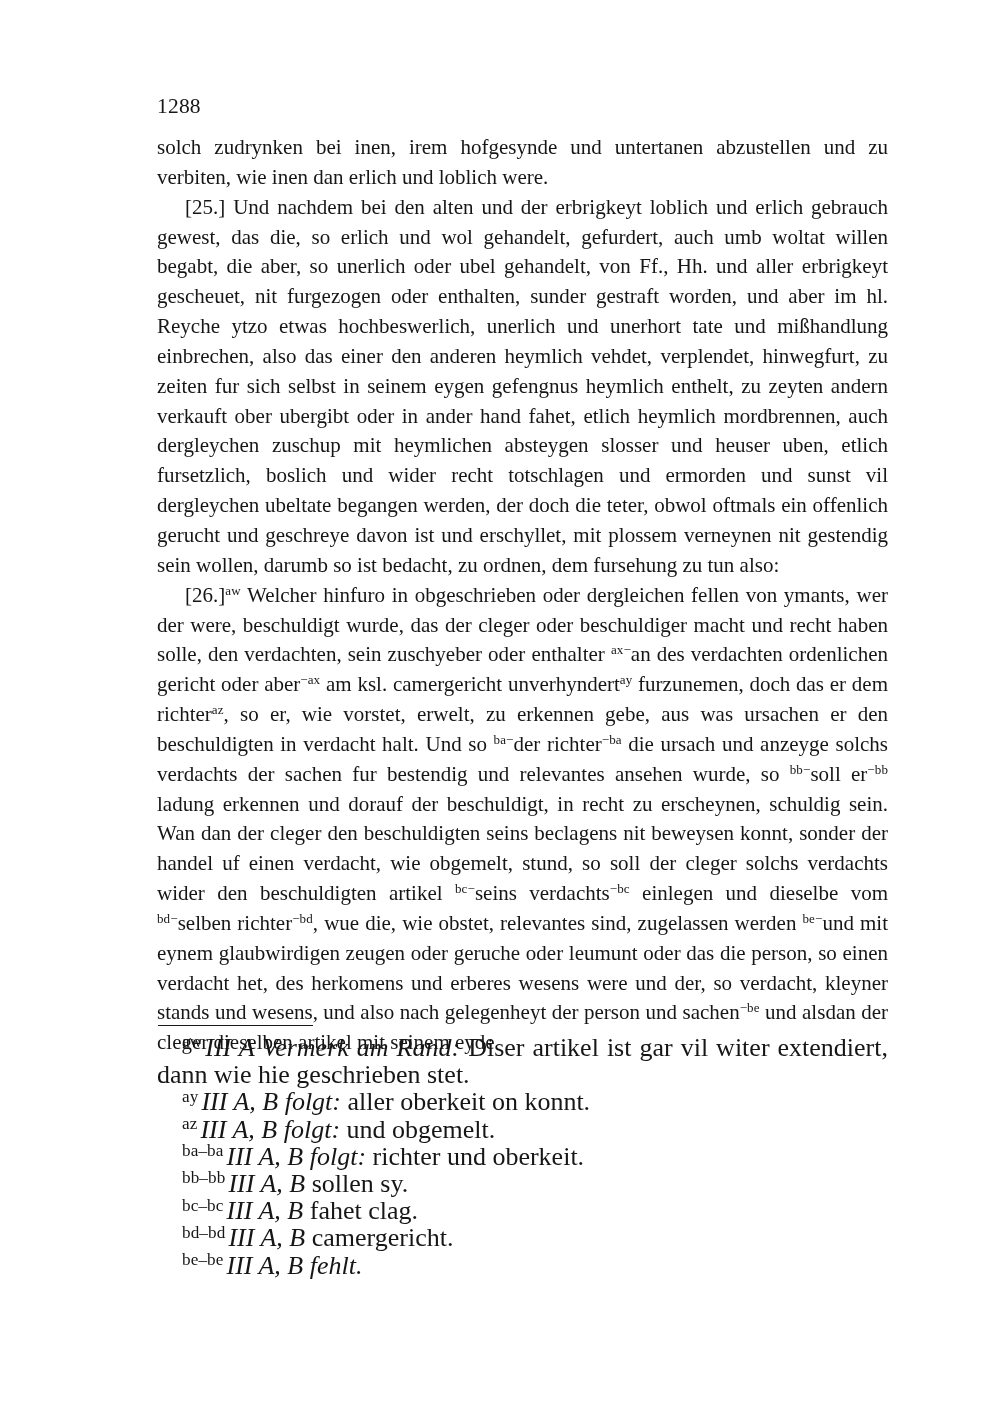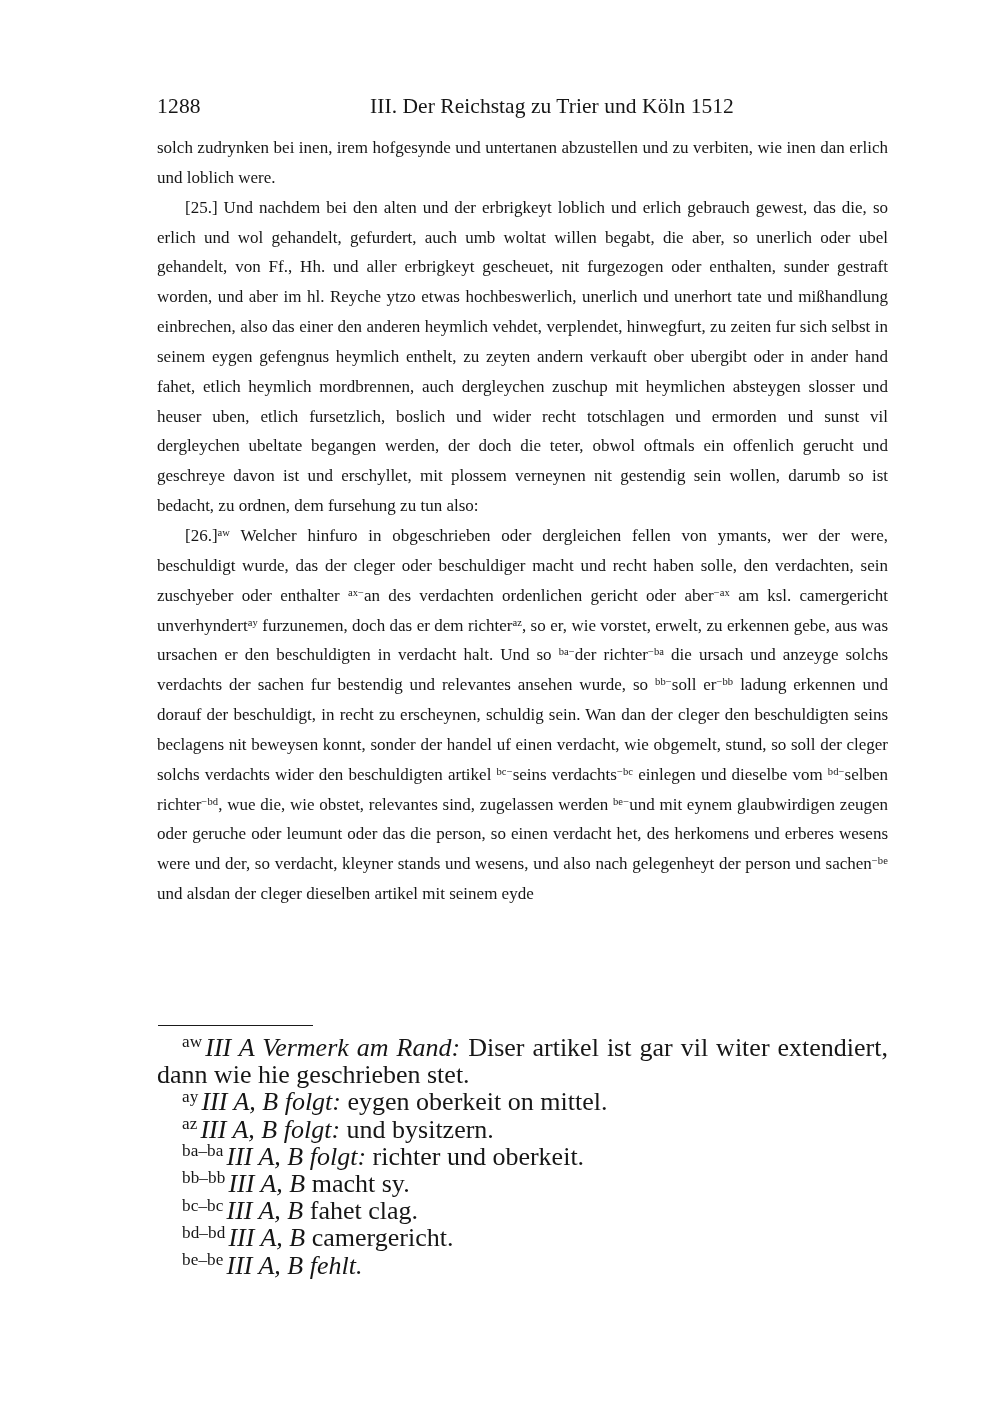--- a/index.html
+++ b/index.html
@@ -47,21 +47,21 @@
     top: 0;
     letter-spacing: 0.05px;
   }
 
   
   .body-block {
     position: absolute;
     left: 157px;
     top: 118px;
     width: 731px;
-    font-size: 17px;
+    font-size: 21px;
     line-height: 29.85px;
   }
 
   .para {
     margin: 0;
     text-align: justify;
     text-justify: inter-word;
   }
   .para.indent { text-indent: 28px; }
 
@@ -106,39 +106,38 @@
   .fn .sigla { font-style: italic; }
   .fn .rdg { font-style: normal; }
 </style>
 </head>
 <body>
 
 <div class="page">
 
   <div class="runhead">
     <span class="folio">1288</span>
-    <span class="title">III. Der Reichstag zu Trier und Köln 1512</span>
   </div>
 
   <div class="body-block">
 
     <p class="para"><span>solch zudrynken bei inen, irem hofgesynde und untertanen abzustellen und zu verbiten, wie inen dan erlich und loblich were.</span></p>
 
     <p class="para indent"><span class="ital">[25.]</span><span> Und nachdem bei den alten und der erbrigkeyt loblich und erlich gebrauch gewest, das die, so erlich und wol gehandelt, gefurdert, auch umb woltat willen begabt, die aber, so unerlich oder ubel gehandelt, von Ff., Hh. und aller erbrigkeyt gescheuet, nit furgezogen oder enthalten, sunder gestraft worden, und aber im hl. Reyche ytzo etwas hochbeswerlich, unerlich und unerhort tate und mißhandlung einbrechen, also das einer den anderen heymlich vehdet, verplendet, hinwegfurt, zu zeiten fur sich selbst in seinem eygen gefengnus heymlich enthelt, zu zeyten andern verkauft ober ubergibt oder in ander hand fahet, etlich heymlich mordbrennen, auch dergleychen zuschup mit heymlichen absteygen slosser und heuser uben, etlich fursetzlich, boslich und wider recht totschlagen und ermorden und sunst vil dergleychen ubeltate begangen werden, der doch die teter, obwol oftmals ein offenlich gerucht und geschreye davon ist und erschyllet, mit plossem verneynen nit gestendig sein wollen, darumb so ist bedacht, zu ordnen, dem fursehung zu tun also:</span></p>
 
     <p class="para indent"><span class="ital">[26.]</span><sup class="sig">aw</sup><span> Welcher hinfuro in obgeschrieben oder dergleichen fellen von ymants, wer der were, beschuldigt wurde, das der cleger oder beschuldiger macht und recht haben solle, den verdachten, sein zuschyeber oder enthalter </span><sup class="sig">ax−</sup><span>an des verdachten ordenlichen gericht oder aber</span><sup class="sig">−ax</sup><span> am ksl. camergericht unverhyndert</span><sup class="sig">ay</sup><span> furzunemen, doch das er dem richter</span><sup class="sig">az</sup><span>, so er, wie vorstet, erwelt, zu erkennen gebe, aus was ursachen er den beschuldigten in verdacht halt. Und so </span><sup class="sig">ba−</sup><span>der richter</span><sup class="sig">−ba</sup><span> die ursach und anzeyge solchs verdachts der sachen fur bestendig und relevantes ansehen wurde, so </span><sup class="sig">bb−</sup><span>soll er</span><sup class="sig">−bb</sup><span> ladung erkennen und dorauf der beschuldigt, in recht zu erscheynen, schuldig sein. Wan dan der cleger den beschuldigten seins beclagens nit beweysen konnt, sonder der handel uf einen verdacht, wie obgemelt, stund, so soll der cleger solchs verdachts wider den beschuldigten artikel </span><sup class="sig">bc−</sup><span>seins verdachts</span><sup class="sig">−bc</sup><span> einlegen und dieselbe vom </span><sup class="sig">bd−</sup><span>selben richter</span><sup class="sig">−bd</sup><span>, wue die, wie obstet, relevantes sind, zugelassen werden </span><sup class="sig">be−</sup><span>und mit eynem glaubwirdigen zeugen oder geruche oder leumunt oder das die person, so einen verdacht het, des herkomens und erberes wesens were und der, so verdacht, kleyner stands und wesens, und also nach gelegenheyt der person und sachen</span><sup class="sig">−be</sup><span> und alsdan der cleger dieselben artikel mit seinem eyde</span></p>
 
   </div>
 
   <div class="fn-rule"></div>
 
   <div class="footnotes">
       <p class="fn hang"><sup class="sig">aw</sup><span class="sigla">III A Vermerk am Rand:</span><span class="rdg"> Diser artikel ist gar vil witer extendiert, dann wie hie geschrieben stet.</span></p>
-      <p class="fn hang"><sup class="sig">ay</sup><span class="sigla">III A, B folgt:</span><span class="rdg"> eygen oberkeit on mittel.</span></p>
-      <p class="fn hang"><sup class="sig">az</sup><span class="sigla">III A, B folgt:</span><span class="rdg"> und bysitzern.</span></p>
+      <p class="fn hang"><sup class="sig">ay</sup><span class="sigla">III A, B folgt:</span><span class="rdg"> aller oberkeit on konnt.</span></p>
+      <p class="fn hang"><sup class="sig">az</sup><span class="sigla">III A, B folgt:</span><span class="rdg"> und obgemelt.</span></p>
       <p class="fn hang"><sup class="sig">ba–ba</sup><span class="sigla">III A, B folgt:</span><span class="rdg"> richter und oberkeit.</span></p>
-      <p class="fn hang"><sup class="sig">bb–bb</sup><span class="sigla">III A, B</span><span class="rdg"> macht sy.</span></p>
+      <p class="fn hang"><sup class="sig">bb–bb</sup><span class="sigla">III A, B</span><span class="rdg"> sollen sy.</span></p>
       <p class="fn hang"><sup class="sig">bc–bc</sup><span class="sigla">III A, B</span><span class="rdg"> fahet clag.</span></p>
       <p class="fn hang"><sup class="sig">bd–bd</sup><span class="sigla">III A, B</span><span class="rdg"> camergericht.</span></p>
       <p class="fn hang"><sup class="sig">be–be</sup><span class="sigla">III A, B fehlt.</span></p>
     </div>
 
 </div>
 
 </body></html>

